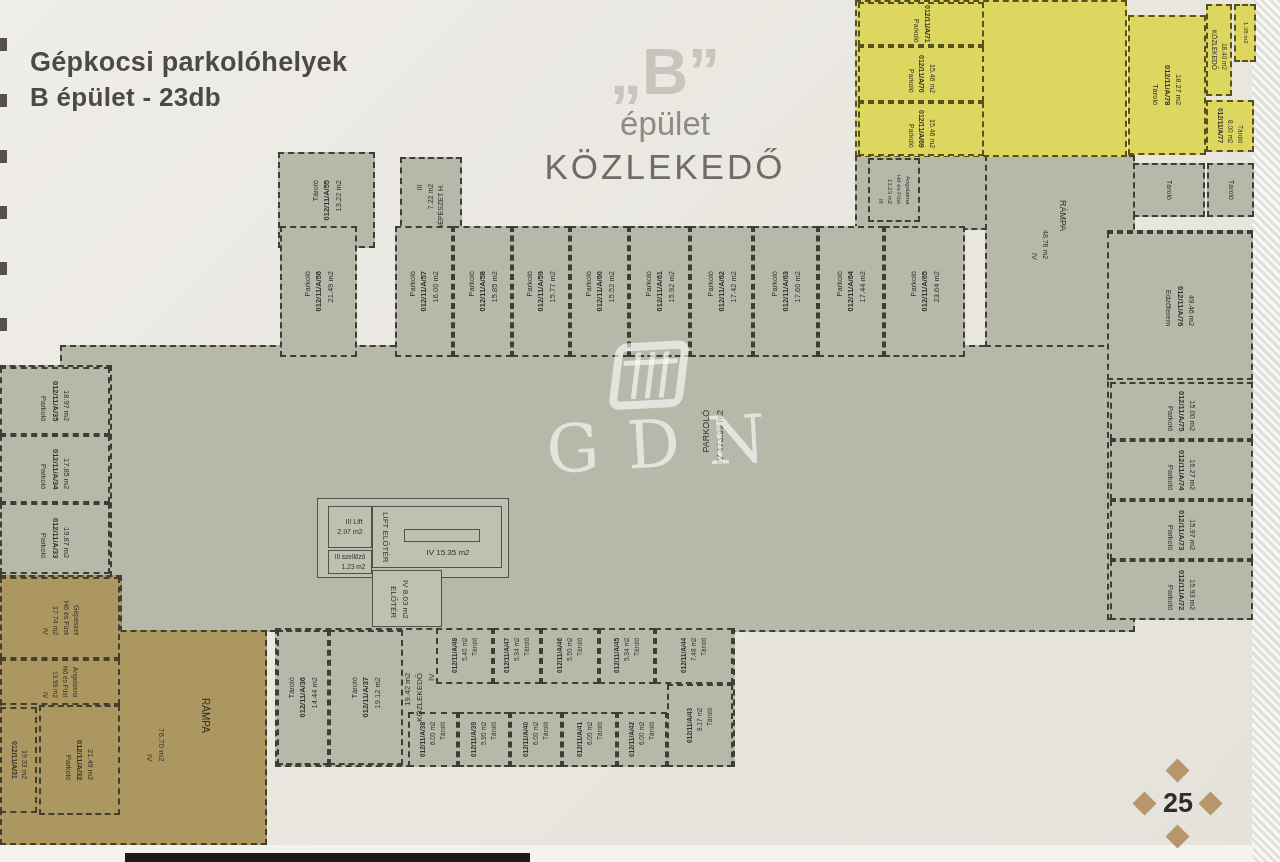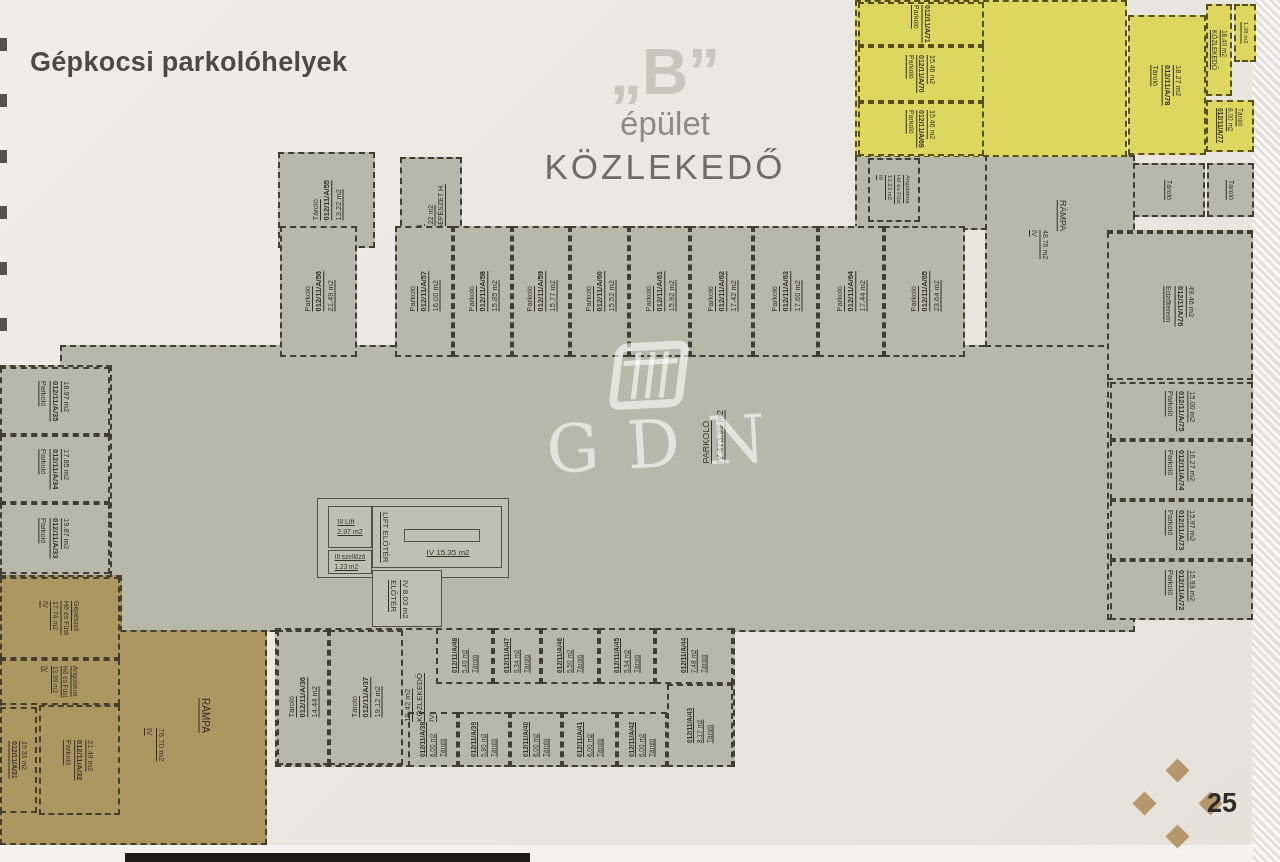--- a/index.html
+++ b/index.html
@@ -38,48 +38,49 @@
   .slab{position:absolute;box-sizing:border-box;border:2px dashed var(--wall);}
   .room{position:absolute;box-sizing:border-box;border:2px dashed var(--wall);
         display:flex;align-items:center;justify-content:center;overflow:hidden;}
   .gray{background:#b6b8a9;}
   .yellow{background:#ddd75f;border-color:#55521f;}
   .tan{background:#ad9760;border-color:#443f2d;}
   .lift{background:#bec0b1;}
   .none{background:transparent;}
   .solid{border:1.5px solid #525147;}
   .floor-label{position:absolute;display:flex;align-items:center;justify-content:center;z-index:5;}
-  .lbl{color:#32312b;font-size:7.5px;line-height:1.5;text-align:left;text-decoration:underline;}
+  .lbl{color:#32312b;font-size:7.5px;line-height:1.5;text-align:right;}
   .lbl span{display:block;white-space:nowrap;}
   .lbl .num{font-weight:700;}
   .lbl.ccw{writing-mode:vertical-rl;transform:rotate(180deg);}
   .lbl.cw{writing-mode:vertical-lr;}
   .lbl.h{writing-mode:horizontal-tb;}
 
   
   .watermark{position:absolute;left:535px;top:340px;width:240px;height:175px;z-index:6;
     display:flex;flex-direction:column;align-items:center;transform:rotate(-3deg);pointer-events:none;}
   .wm-text{font-family:"DejaVu Serif", serif;font-size:66px;color:rgba(255,255,255,.62);
     letter-spacing:.42em;margin-left:.42em;line-height:1;}
   
   .pageno{position:absolute;left:1128px;top:756px;width:100px;height:100px;z-index:8;}
   .diamond{position:absolute;width:17px;height:17px;background:#b5976b;transform:rotate(45deg);}
   .pn{position:absolute;left:32px;top:32px;width:36px;text-align:center;
-      font-size:27px;font-weight:700;color:#2e2d2b;margin-left:44px;}
+      font-size:27px;font-weight:700;color:#2e2d2b;}
 </style>
 </head>
 <body>
 
 <div class="binding"></div>
 <div class="edge-texture"></div>
 <div class="bottom-strip"></div>
 <div class="bottom-bar"></div>
 
 <div class="legend">
   <div class="big">Gépkocsi parkolóhelyek</div>
+  <div class="sub">B épület - 23db</div>
   <div class="gap"></div>
 </div>
 
 <div class="title">
   <div class="t-b">„B”</div>
   <div class="t-epulet">épület</div>
   <div class="t-garaz">KÖZLEKEDŐ</div>
 </div>
 
 <div id="plan">

